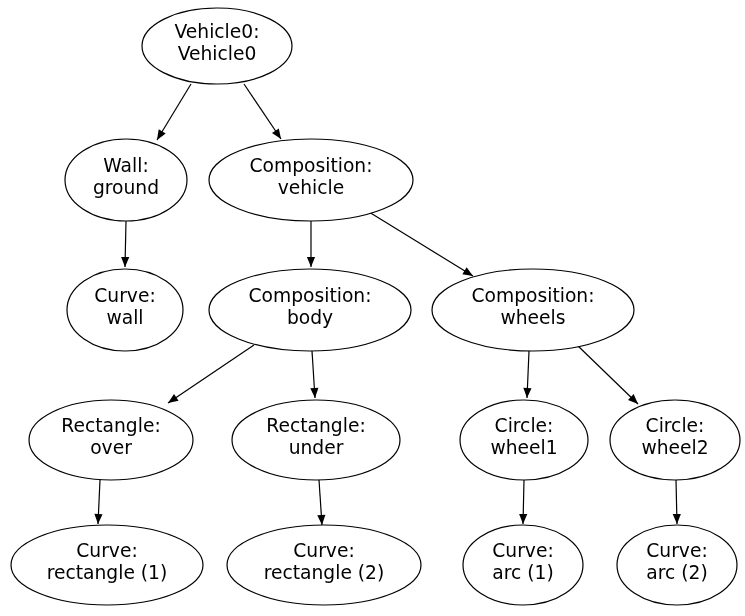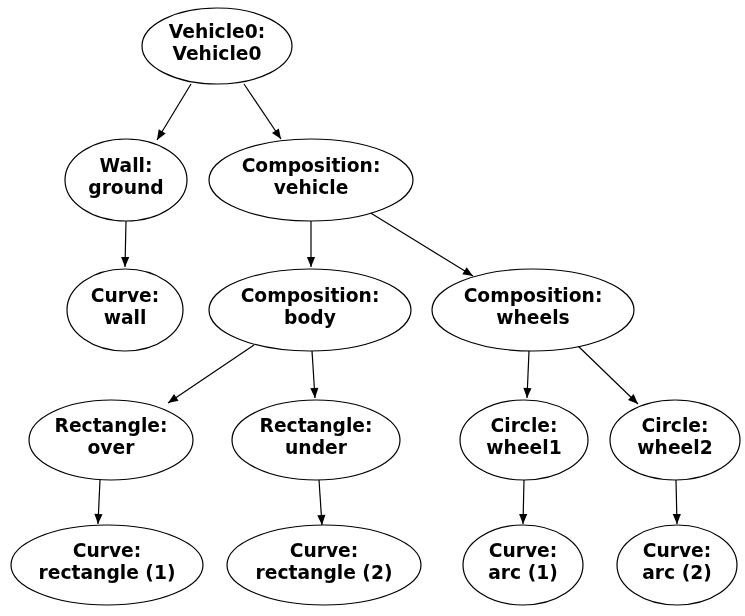--- a/index.html
+++ b/index.html
@@ -5,21 +5,20 @@
   html, body {
     margin: 0;
     padding: 0;
     background: #ffffff;
   }
   .canvas {
     width: 653px;
     height: 616px;
     position: relative;
     background: #ffffff;
-    font-weight: bold;
   }
   svg.graph {
     display: block;
     font-family: "DejaVu Sans", sans-serif;
   }
   .node-ellipse {
     fill: #ffffff;
     stroke: #000000;
     stroke-width: 1.2;
   }

